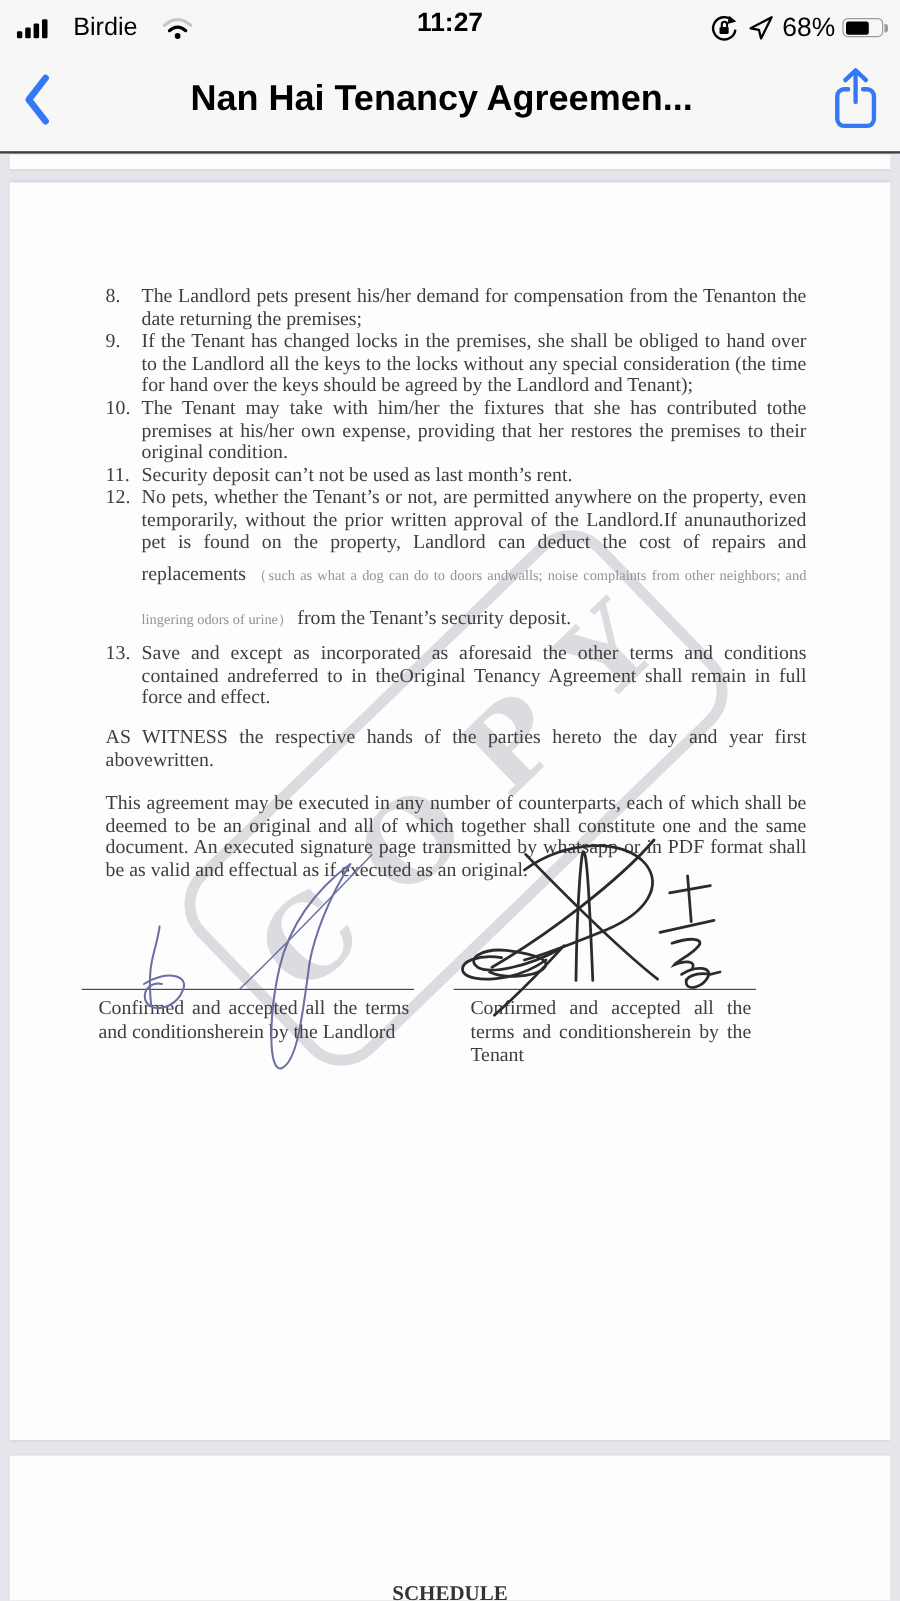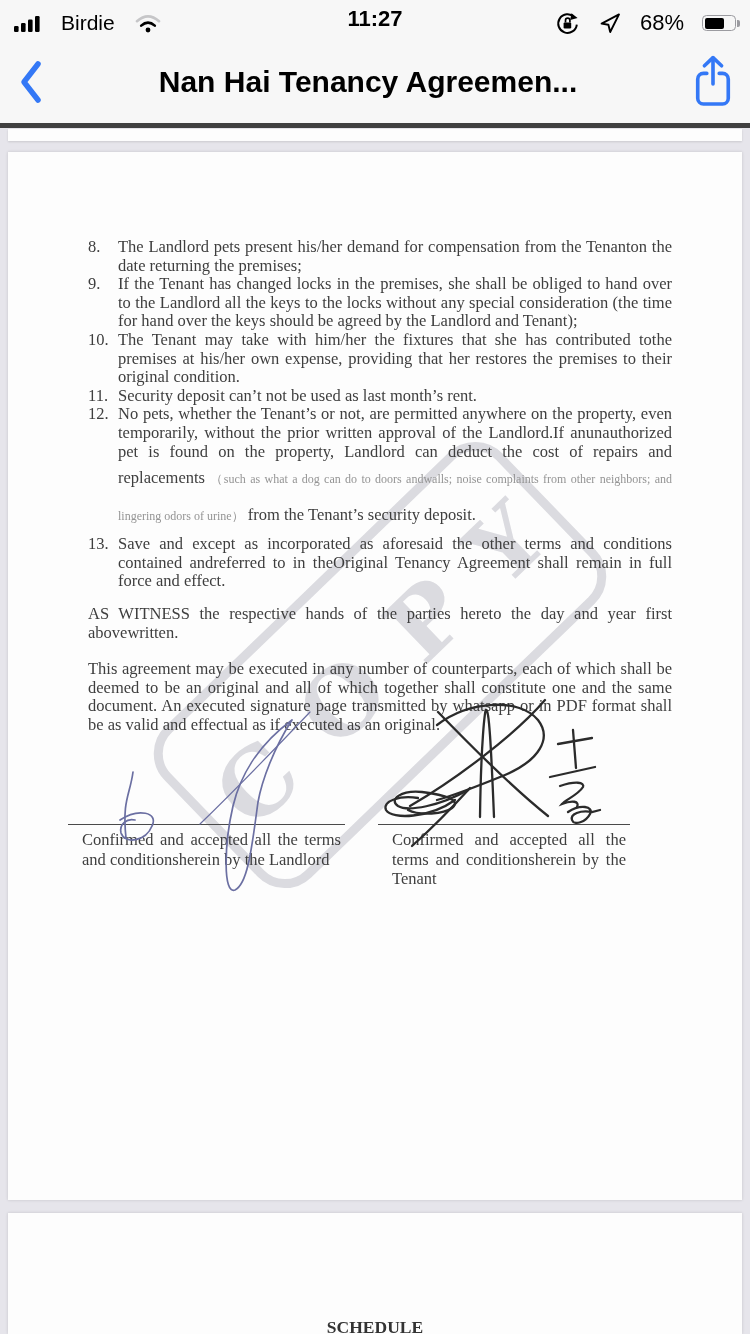--- a/index.html
+++ b/index.html
@@ -8,31 +8,31 @@
   .screen { position:relative; width:750px; height:1334px; }
 
   
   .status-bar { position:absolute; top:0; left:0; right:0; height:40px;
     background:#f7f7f7; display:flex; align-items:center; justify-content:space-between;
     padding:0 14px; z-index:10; }
   .sb-left { display:flex; align-items:center; gap:20px; padding-top:6px; }
   .carrier { font-size:21px; color:#000; }
   .sb-center { position:absolute; left:0; right:0; top:6px; text-align:center; pointer-events:none; }
   .time { font-size:22px; font-weight:700; color:#000; }
-  .sb-right { display:flex; align-items:center; gap:18px; padding-top:6px; }
+  .sb-right { display:flex; align-items:center; gap:6px; padding-top:6px; }
   .batt-pct { font-size:22px; color:#000; }
   .battery { position:relative; width:34px; height:16px; border:1.5px solid #9b9ba0;
     border-radius:4.5px; display:flex; align-items:center; padding:1.5px; }
   .battery .fill { width:68%; height:100%; background:#000; border-radius:2px; }
   .battery .tip { position:absolute; right:-4.5px; top:4px; width:3px; height:7px;
     background:#9b9ba0; border-radius:0 2px 2px 0; }
 
   
   .nav-bar { position:absolute; top:40px; left:0; right:0; height:88px; background:#f7f7f7;
-    border-bottom:5px solid #404040; display:flex; align-items:center; z-index:10; }
+    border-bottom:2px solid #404040; display:flex; align-items:center; z-index:10; }
   .back-btn { background:none; border:none; width:60px; height:88px; display:flex;
     align-items:center; justify-content:center; cursor:pointer; }
   .nav-title { flex:1; text-align:center; font-size:30px; font-weight:700; color:#000;
     white-space:nowrap; overflow:hidden; }
   .share-btn { background:none; border:none; width:74px; height:88px; display:flex;
     align-items:center; justify-content:center; cursor:pointer; }
 
   
   .content { position:absolute; top:128px; left:0; right:0; height:1206px;
     background:#e6e5eb; overflow:hidden; }

